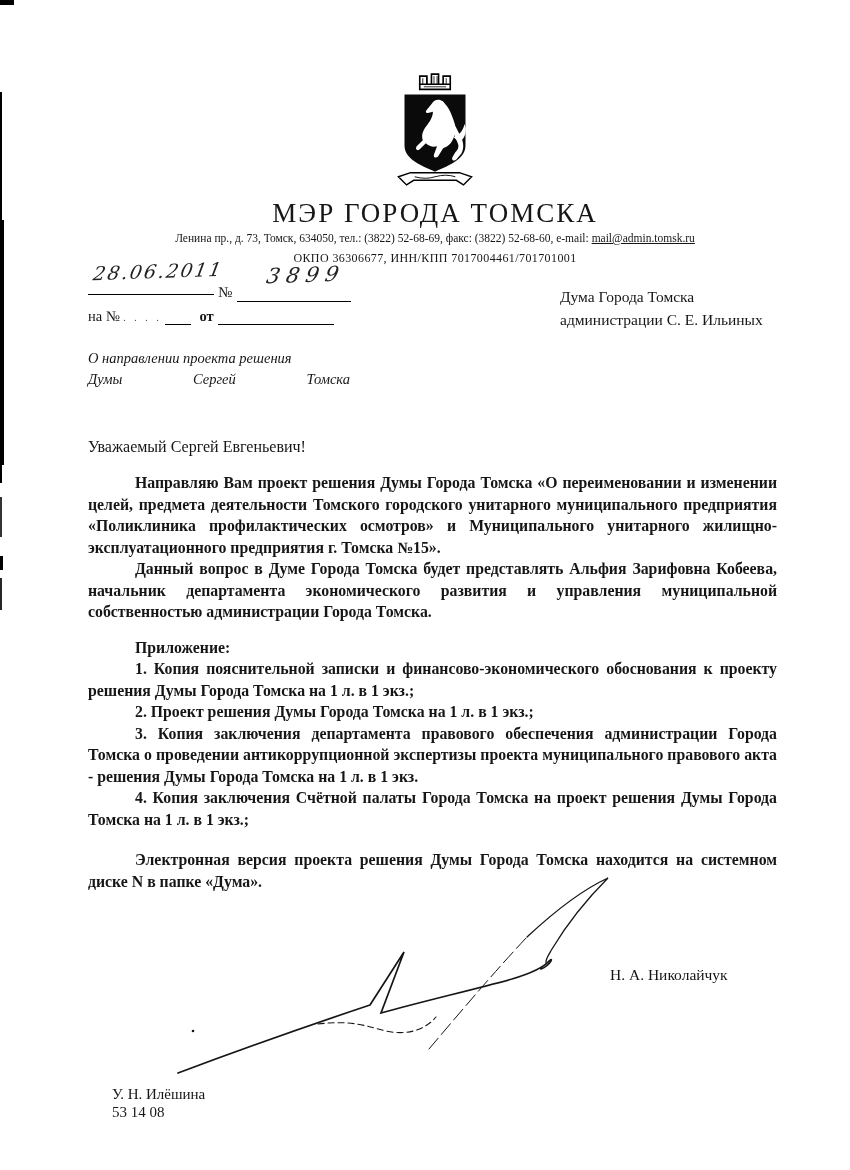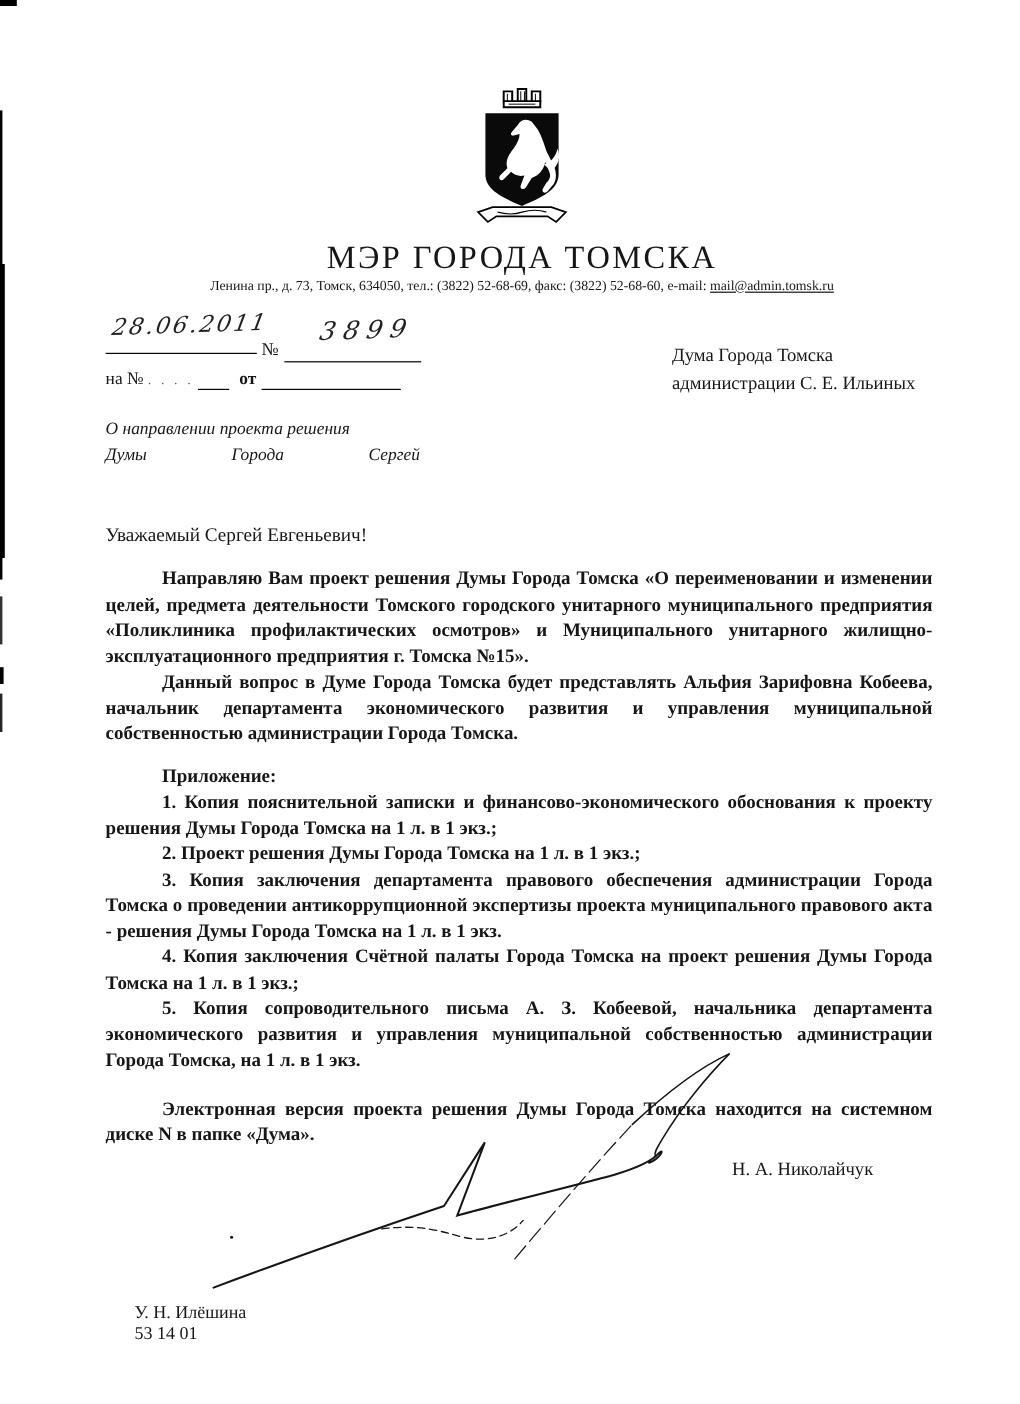--- a/index.html
+++ b/index.html
@@ -99,20 +99,21 @@
       </g>
 
       <g stroke="#000" stroke-width="1.4" fill="#fff">
         <path d="M6 107 L18 103 L66 103 L78 107 L70 115 L63 110.5 L21 110.5 L14 115 Z"></path>
       </g>
       <path d="M22 107 q11 3 20 0 q11 -3 20 0" stroke="#000" stroke-width=".9" fill="none"></path>
     </svg>
 
     <div class="org-title">МЭР ГОРОДА ТОМСКА</div>
     <div class="addr-line"><span>Ленина пр., д. 73, Томск, 634050, тел.: (3822) 52-68-69, факс: (3822) 52-68-60, e-mail: </span><a href="#">mail@admin.tomsk.ru</a></div>
+    <div class="reg-line">ОКПО 36306677, ИНН/КПП 7017004461/701701001</div>
   </div>
 
   <div class="ref-block">
     <div class="ref-row1">
       <span class="u u1"><span class="hand hand-date">28.06.2011</span></span>
       <span class="nosign">№</span>
       <span class="u u2">
           <span class="hand hand-num">3899</span>
         </span>
     </div>
@@ -123,46 +124,45 @@
     </div>
   </div>
 
   <div class="recipient">
     <div>Дума Города Томска</div>
     <div>администрации С. Е. Ильиных</div>
   </div>
 
   <div class="subject">
     <div>О направлении проекта решения</div>
-    <div class="l2">Думы Города Сергей</div>
+    <div class="l2">Думы Сергей Томска</div>
   </div>
 
   <div class="salutation">Уважаемый Сергей Евгеньевич!</div>
 
   <div class="body-flow">
     <p>Направляю Вам проект решения Думы Города Томска «О переименовании и изменении целей, предмета деятельности Томского городского унитарного муниципального предприятия «Поликлиника профилактических осмотров» и Муниципального унитарного жилищно-эксплуатационного предприятия г. Томска №15».</p>
     <p>Данный вопрос в Думе Города Томска будет представлять Альфия Зарифовна Кобеева, начальник департамента экономического развития и управления муниципальной собственностью администрации Города Томска.</p>
     <p class="gap">Приложение:</p>
     <p>1.  Копия пояснительной записки и финансово-экономического обоснования к проекту решения Думы Города Томска на 1 л. в 1 экз.;</p>
     <p>2.  Проект решения Думы Города Томска на 1 л. в 1 экз.;</p>
     <p>3.  Копия заключения департамента правового обеспечения администрации Города Томска о проведении антикоррупционной экспертизы проекта муниципального правового акта - решения Думы Города Томска на 1 л. в 1 экз.</p>
     <p>4.  Копия заключения Счётной палаты Города Томска на проект решения Думы Города Томска на 1 л. в 1 экз.;</p>
-    <p>5.  Копия сопроводительного письма А. З. Кобеевой, начальника департамента экономического развития и управления муниципальной собственностью администрации Города Томска, на 1 л. в 1 экз.</p>
     <p class="gap-lg">Электронная версия проекта решения Думы Города Томска находится на системном диске N в папке «Дума».</p>
   </div>
 
   <svg class="sig-svg" width="520" height="230" viewBox="130 855 520 230" fill="none" stroke="#151515" stroke-linecap="round">
     <path stroke-width="1.7" d="M178 1073 C245 1048 325 1020 370 1005 L404 952 L381 1013
              C420 1002 472 990 512 979 C532 973 544 967 549 961 C554 956 551 965 541 969"></path>
     <path stroke-width="1.1" stroke-dasharray="6 4" d="M318 1024 C352 1020 366 1026 386 1031 C408 1036 426 1029 436 1017"></path>
     <path stroke-width="1" stroke-dasharray="14 5" d="M429 1049 C462 1010 496 970 527 937"></path>
     <path stroke-width="1.3" d="M527 937 C556 910 586 888 608 878 C589 897 567 924 552 949 C548 956 545 960 546 963"></path>
     <circle cx="193" cy="1031" r="1.3" fill="#151515" stroke="none"></circle>
   </svg>
 
   <div class="sig-name">Н. А. Николайчук</div>
 
   <div class="exec-block">
     <div>У. Н. Илёшина</div>
-    <div>53 14 01</div>
+    <div>53 14 08</div>
   </div>
 
 </div>
 
 </body></html>

